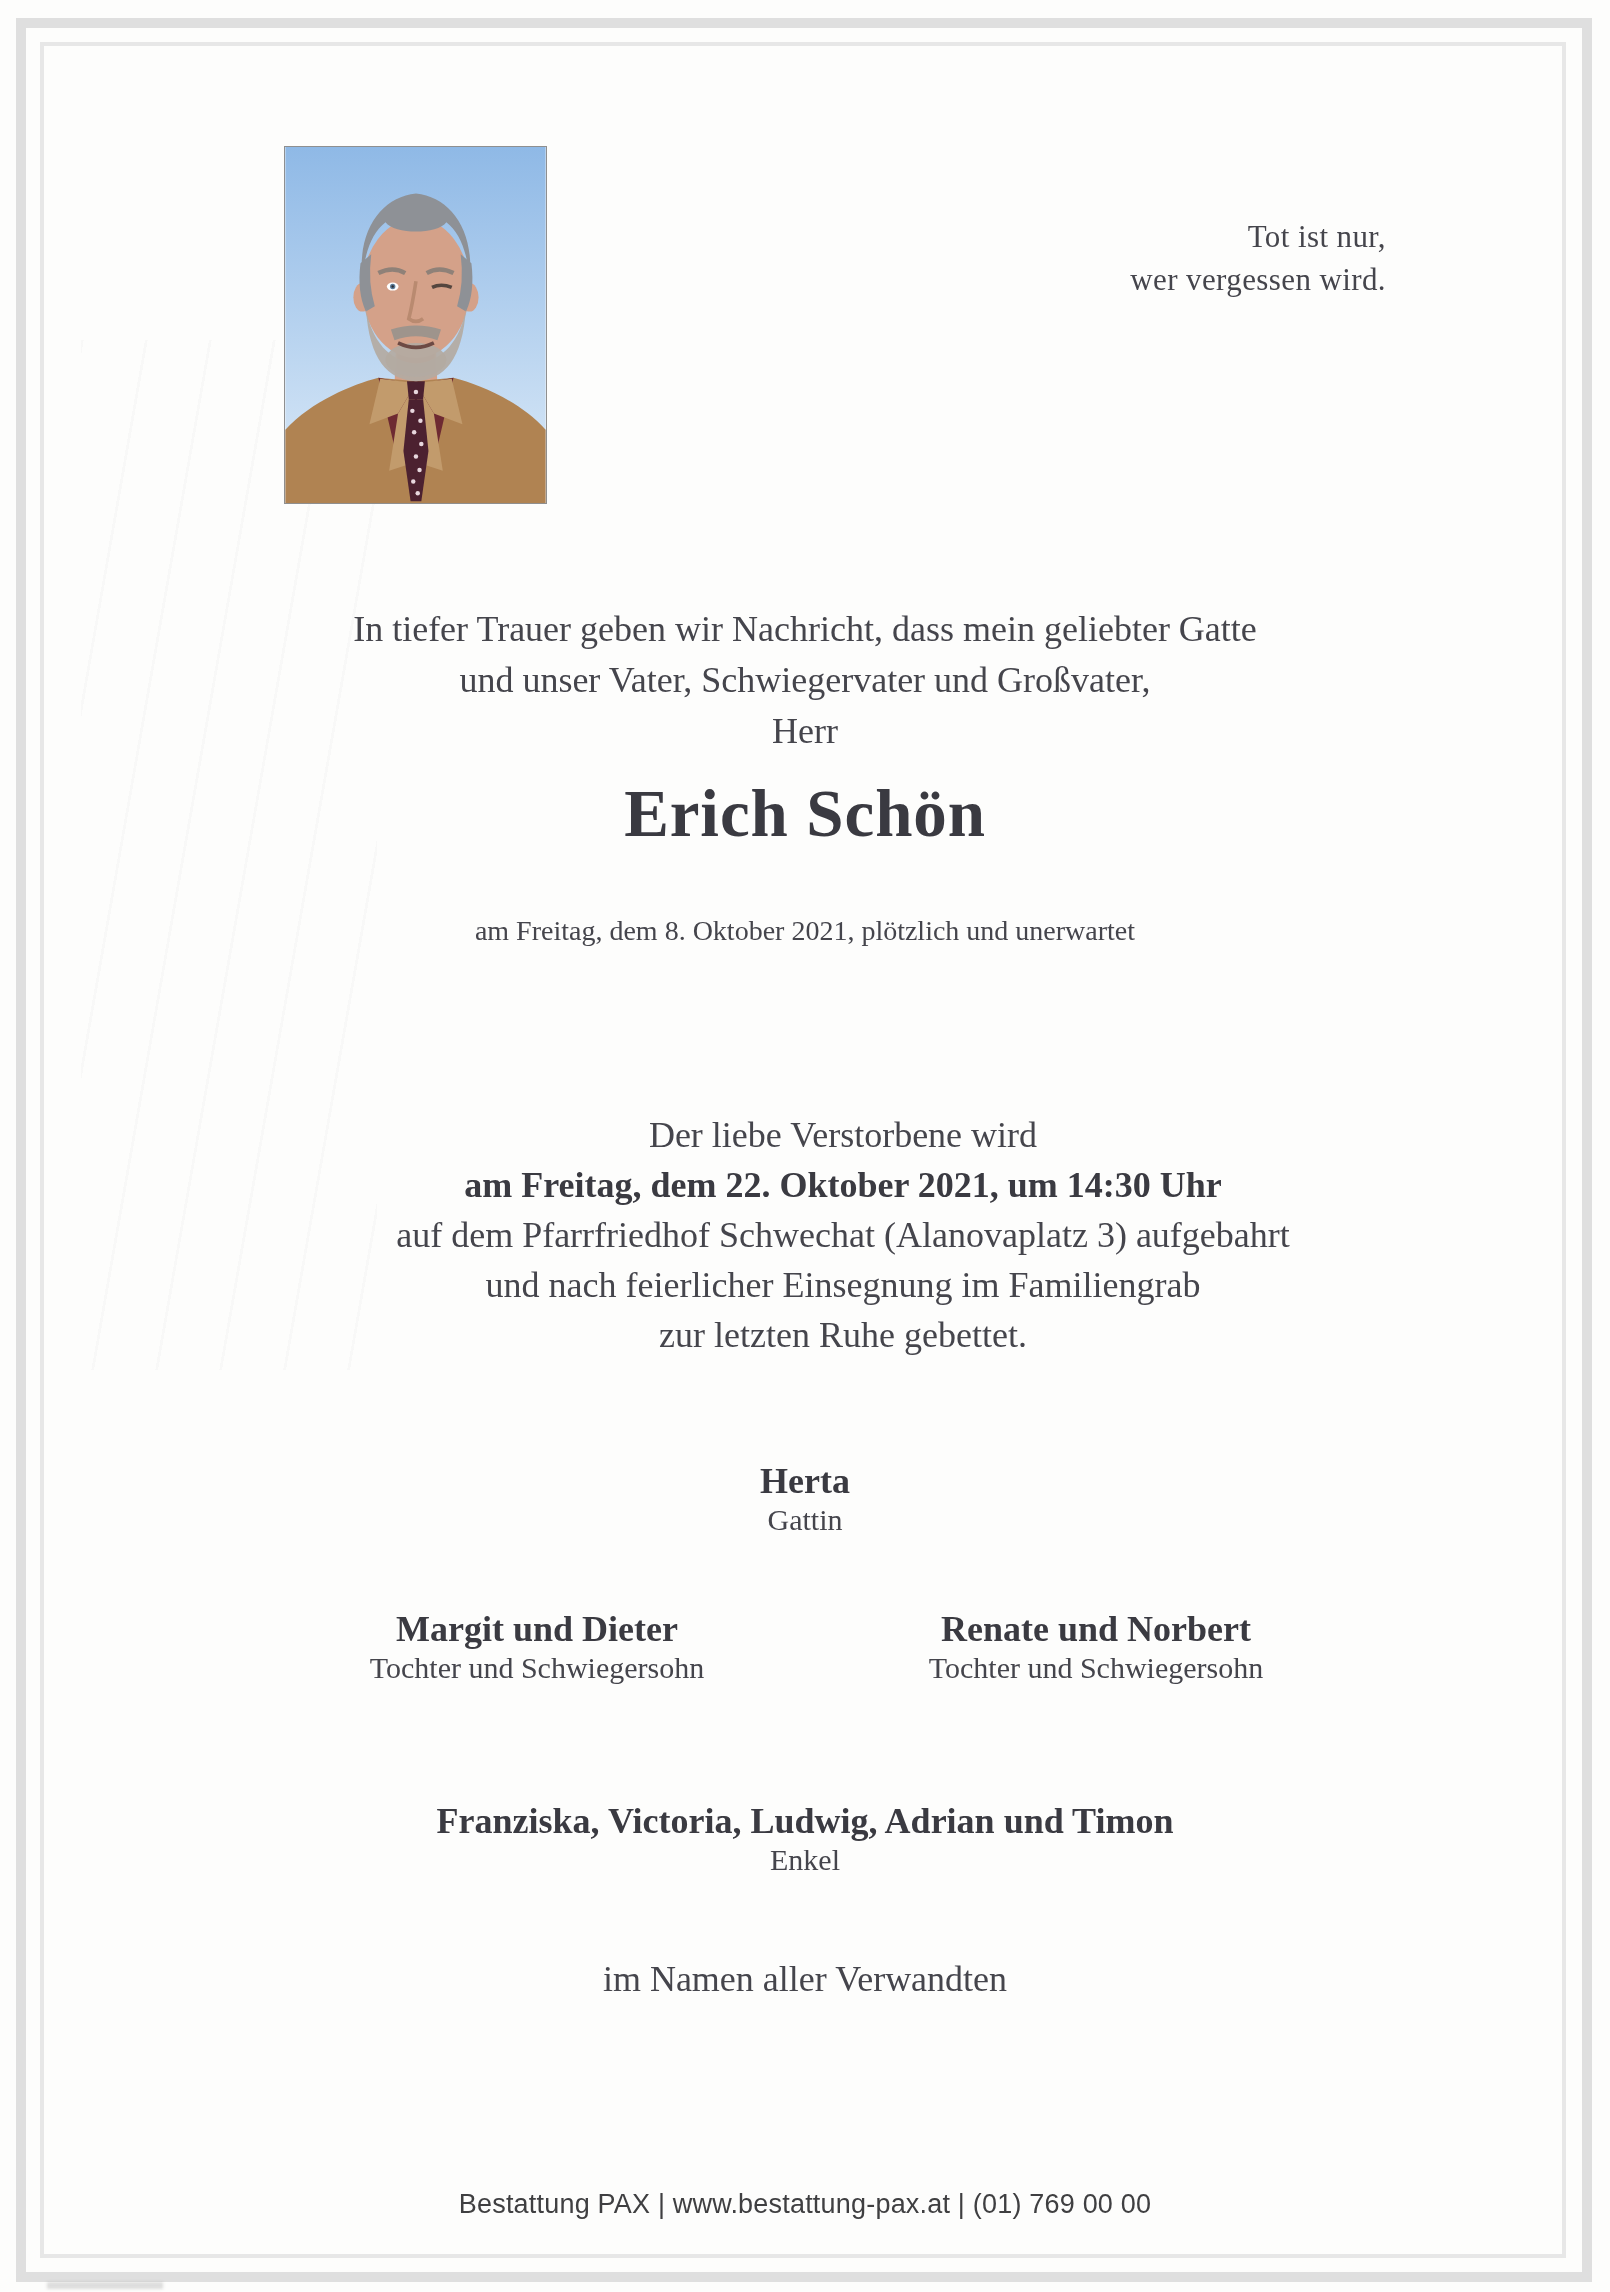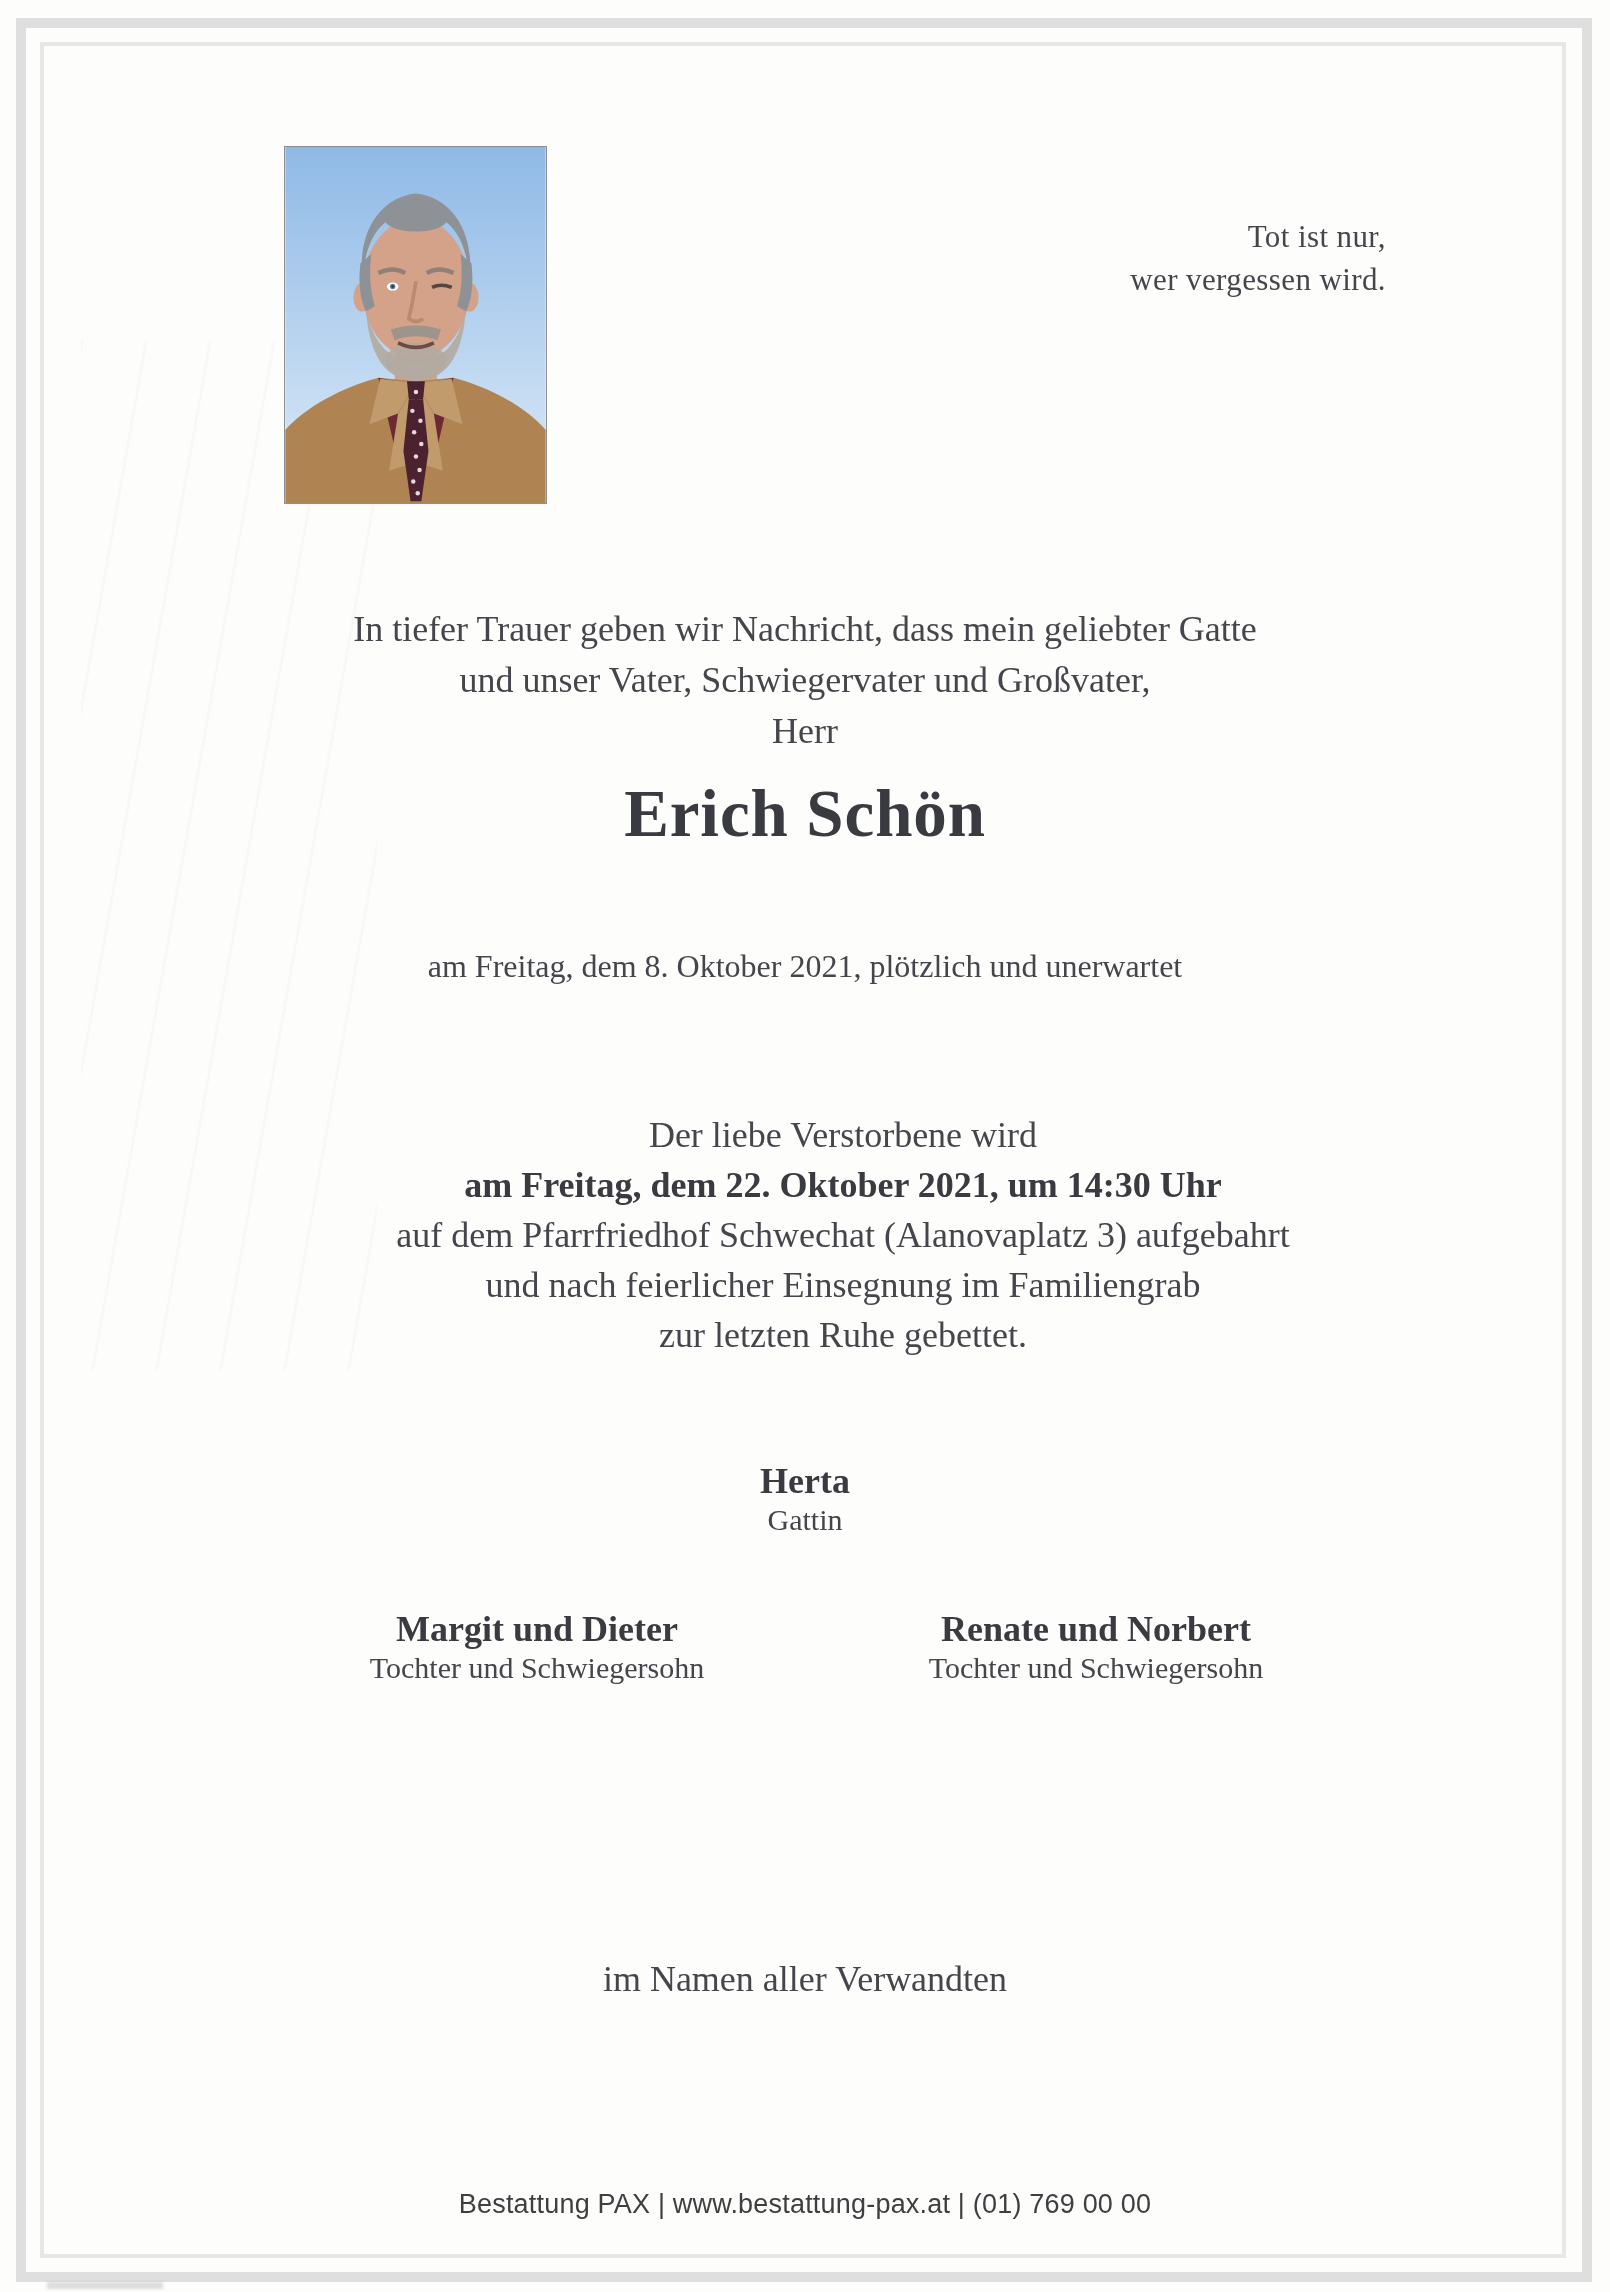--- a/index.html
+++ b/index.html
@@ -58,21 +58,21 @@
     letter-spacing:0.4px;color:var(--body-text);
   }
   .center-block{
     position:absolute;left:0;width:1610px;text-align:center;
   }
   .announce{top:604px;font-size:36px;line-height:51px;}
   .name{
     top:772px;font-size:67px;line-height:82px;font-weight:bold;
     letter-spacing:0.9px;color:var(--strong-text);
   }
-  .death{top:941px;font-size:32px;line-height:51px;}
+  .death{top:905px;font-size:28px;line-height:51px;}
   .funeral{top:1110px;font-size:36px;line-height:50px;padding-left:38px;}
   .funeral .strong{font-weight:bold;color:var(--strong-text);}
   .bold-name{
     font-size:36px;line-height:43px;font-weight:bold;color:var(--strong-text);
   }
   .relation{font-size:30px;line-height:30px;margin-top:1.8px;color:var(--body-text);}
   .widow{top:1460px;}
   .col{position:absolute;top:1608px;width:394px;text-align:center;}
   .col-left{left:340px;}
   .col-right{left:899px;}
@@ -196,20 +196,24 @@
   <div class="col col-left">
     <div class="bold-name">Margit und Dieter</div>
     <div class="relation">Tochter und Schwiegersohn</div>
   </div>
 
   <div class="col col-right">
     <div class="bold-name">Renate und Norbert</div>
     <div class="relation">Tochter und Schwiegersohn</div>
   </div>
 
+  <div class="center-block grand">
+    <div class="bold-name">Franziska, Victoria, Ludwig, Adrian und Timon</div>
+    <div class="relation">Enkel</div>
+  </div>
 
   <div class="center-block closing">im Namen aller Verwandten</div>
 
   <div class="center-block footer">Bestattung PAX | www.bestattung-pax.at | (01) 769 00 00</div>
 
   <div class="smudge"></div>
 
 </div>
 
 

